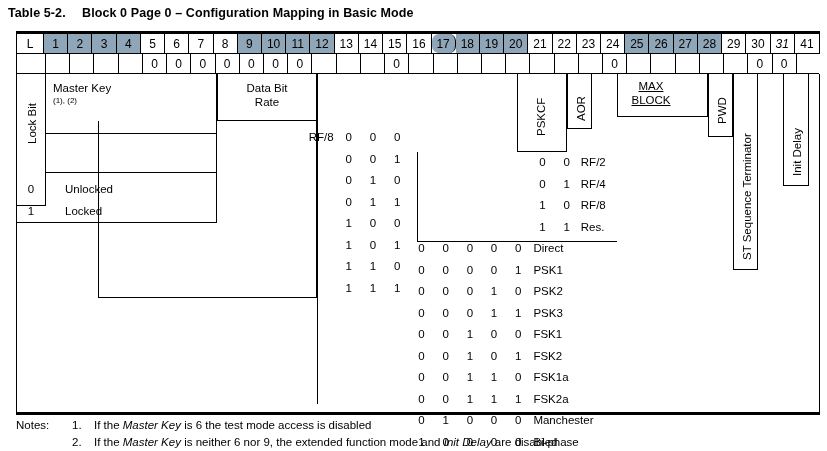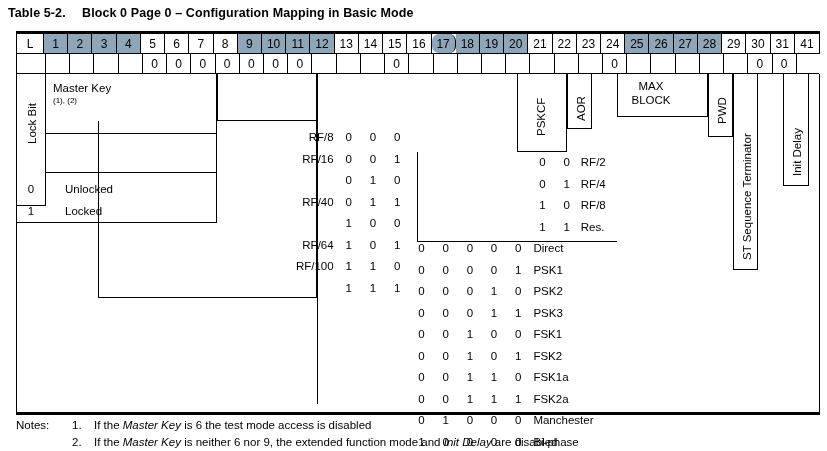--- a/index.html
+++ b/index.html
@@ -203,21 +203,21 @@
       <div class="hcell" style="width: 24.2188px; flex: 0 0 24.2188px;">21</div>
       <div class="hcell" style="width: 24.2188px; flex: 0 0 24.2188px;">22</div>
       <div class="hcell" style="width: 24.2188px; flex: 0 0 24.2188px;">23</div>
       <div class="hcell" style="width: 24.2188px; flex: 0 0 24.2188px;">24</div>
       <div class="hcell shaded" style="width: 24.2188px; flex: 0 0 24.2188px;">25</div>
       <div class="hcell shaded" style="width: 24.2188px; flex: 0 0 24.2188px;">26</div>
       <div class="hcell shaded" style="width: 24.2188px; flex: 0 0 24.2188px;">27</div>
       <div class="hcell shaded" style="width: 24.2188px; flex: 0 0 24.2188px;">28</div>
       <div class="hcell" style="width: 24.2188px; flex: 0 0 24.2188px;">29</div>
       <div class="hcell" style="width: 24.2188px; flex: 0 0 24.2188px;">30</div>
-      <div class="hcell" style="width: 24.2188px; flex: 0 0 24.2188px;">31</div>
+      <div class="hcell" style="width: 24.2188px; flex: 0 0 24.2188px; font-style: italic;">31</div>
       <div class="hcell" style="width: 24.2188px; flex: 0 0 24.2188px;">41</div>
     </div>
 
   <div class="hdr-row second" id="hdr-bits">
       <div class="bitcell" style="width: 29px; flex: 0 0 29px;"></div>
       <div class="bitcell" style="width: 24.2188px; flex: 0 0 24.2188px;"></div>
       <div class="bitcell" style="width: 24.2188px; flex: 0 0 24.2188px;"></div>
       <div class="bitcell" style="width: 24.2188px; flex: 0 0 24.2188px;"></div>
       <div class="bitcell" style="width: 24.2188px; flex: 0 0 24.2188px;"></div>
       <div class="bitcell" style="width: 24.2188px; flex: 0 0 24.2188px;">0</div>
@@ -268,59 +268,59 @@
       <span class="lb-txt">Unlocked</span>
     </div>
     <div class="lockrow" style="left:0px; top:132px;">
       <span class="lb-bit">1</span>
       <span class="lb-txt">Locked</span>
     </div>
 
     <div class="obox" style="left:0px; top:99px; width:200px; height:50px; border-top:none; border-left:none;"></div>
 
     <div class="obox" style="left:200px; top:0px; width:100px; height:47px; border-top:none;"></div>
+    <div class="hlabel" style="left:200px; top:7px; width:100px;">
+      <span>Data Bit</span><br>
+      <span>Rate</span>
+    </div>
 
     <div class="obox" style="left:81px; top:47px; width:219px; height:177px; border-top:none;"></div>
     <div id="dbr-rows">
         <div class="vrow" style="left: 0px; top: 58px; width: 100%;">
           <span class="lbl-r" style="left: 135px; width: 181.625px;">RF/8</span>
           <span class="bit" style="left: 319.625px; width: 24.2188px;">0</span>
           <span class="bit" style="left: 343.844px; width: 24.2188px;">0</span>
           <span class="bit" style="left: 368.062px; width: 24.2188px;">0</span>
         </div>
         <div class="vrow" style="left: 0px; top: 79.5px; width: 100%;">
-          <span class="lbl-r" style="left: 135px; width: 181.625px;">RF/16</span>
           <span class="bit" style="left: 319.625px; width: 24.2188px;">0</span>
           <span class="bit" style="left: 343.844px; width: 24.2188px;">0</span>
           <span class="bit" style="left: 368.062px; width: 24.2188px;">1</span>
         </div>
         <div class="vrow" style="left: 0px; top: 101px; width: 100%;">
           <span class="bit" style="left: 319.625px; width: 24.2188px;">0</span>
           <span class="bit" style="left: 343.844px; width: 24.2188px;">1</span>
           <span class="bit" style="left: 368.062px; width: 24.2188px;">0</span>
         </div>
         <div class="vrow" style="left: 0px; top: 122.5px; width: 100%;">
-          <span class="lbl-r" style="left: 135px; width: 181.625px;">RF/40</span>
           <span class="bit" style="left: 319.625px; width: 24.2188px;">0</span>
           <span class="bit" style="left: 343.844px; width: 24.2188px;">1</span>
           <span class="bit" style="left: 368.062px; width: 24.2188px;">1</span>
         </div>
         <div class="vrow" style="left: 0px; top: 144px; width: 100%;">
           <span class="bit" style="left: 319.625px; width: 24.2188px;">1</span>
           <span class="bit" style="left: 343.844px; width: 24.2188px;">0</span>
           <span class="bit" style="left: 368.062px; width: 24.2188px;">0</span>
         </div>
         <div class="vrow" style="left: 0px; top: 165.5px; width: 100%;">
-          <span class="lbl-r" style="left: 135px; width: 181.625px;">RF/64</span>
           <span class="bit" style="left: 319.625px; width: 24.2188px;">1</span>
           <span class="bit" style="left: 343.844px; width: 24.2188px;">0</span>
           <span class="bit" style="left: 368.062px; width: 24.2188px;">1</span>
         </div>
         <div class="vrow" style="left: 0px; top: 187px; width: 100%;">
-          <span class="lbl-r" style="left: 135px; width: 181.625px;">RF/100</span>
           <span class="bit" style="left: 319.625px; width: 24.2188px;">1</span>
           <span class="bit" style="left: 343.844px; width: 24.2188px;">1</span>
           <span class="bit" style="left: 368.062px; width: 24.2188px;">0</span>
         </div>
         <div class="vrow" style="left: 0px; top: 208.5px; width: 100%;">
           <span class="bit" style="left: 319.625px; width: 24.2188px;">1</span>
           <span class="bit" style="left: 343.844px; width: 24.2188px;">1</span>
           <span class="bit" style="left: 368.062px; width: 24.2188px;">1</span>
         </div>
       </div>
@@ -435,21 +435,21 @@
           <span class="lbl-l" style="left: 563.812px;">RF/8</span>
         </div>
         <div class="vrow" style="left: 0px; top: 147.5px; width: 100%;">
           <span class="bit" style="left: 513.375px; width: 24.2188px;">1</span>
           <span class="bit" style="left: 537.594px; width: 24.2188px;">1</span>
           <span class="lbl-l" style="left: 563.812px;">Res.</span>
         </div>
       </div>
 
     <div class="obox" style="left:600px; top:0px; width:91px; height:43px; border-top:none;"></div>
-    <div class="hlabel" style="left:600px; top:5px; width:68px;">
+    <div class="hlabel" style="left:600px; top:5px; width:68px;text-decoration:underline;">
       <span>MAX</span><br>
       <span>BLOCK</span>
     </div>
 
     <div class="obox" style="left:691px; top:0px; width:25px; height:63px; border-top:none;"></div>
     <div class="vlabel" style="left:699px; top:6px; height:44px;">PWD</div>
 
     <div class="obox" style="left:716px; top:0px; width:25px; height:196px; border-top:none;"></div>
     <div class="vlabel" style="left:724px; top:6px; height:180px;">ST Sequence Terminator</div>
 

